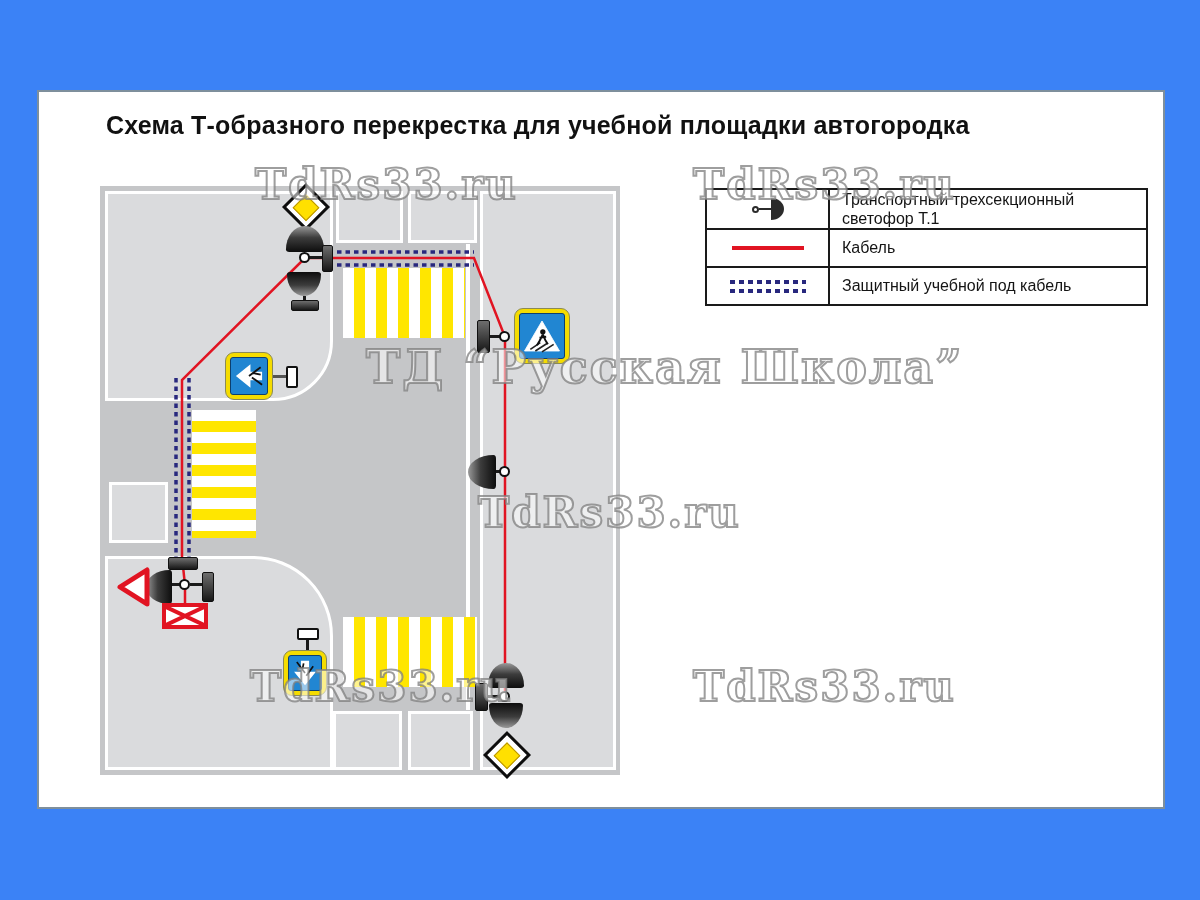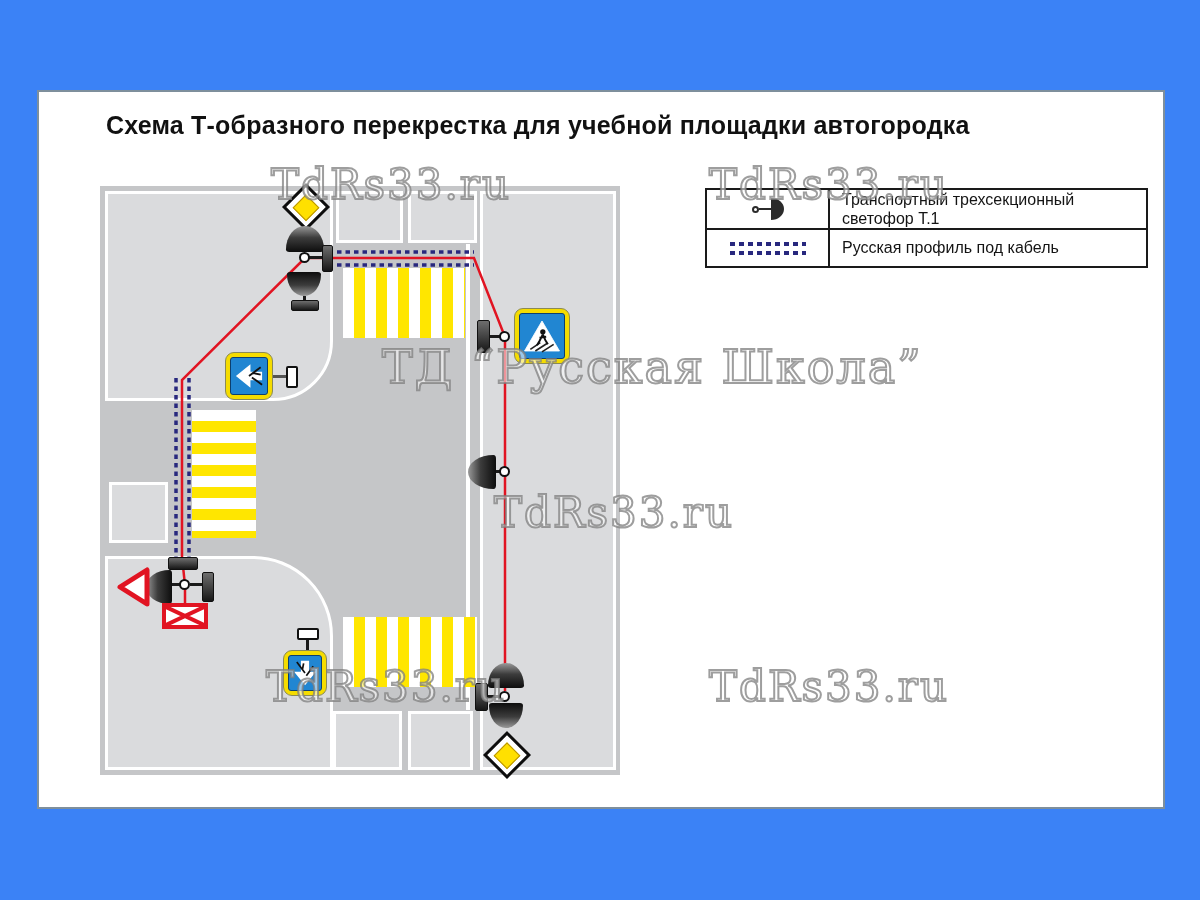--- a/index.html
+++ b/index.html
@@ -60,23 +60,23 @@
   .ic-circle { width:7px; height:7px; border:2px solid #2b2b2b; border-radius:50%; background:#fff; }
   .ic-line { width:12px; height:2.5px; background:#2b2b2b; }
   .ic-halfdisc { width:13px; height:22px; background:#2b2b2b;
                  border-radius:0 13px 13px 0 / 0 11px 11px 0; }
   .ic-vbar { width:10px; height:23px; background:#2b2b2b; border-radius:2px; }
   .ic-cable { width:72px; height:4px; background:#e11422; }
   .ic-dotted { width:76px; height:4px;
                background:repeating-linear-gradient(90deg,#28287e 0 5px,transparent 5px 9px); }
 
   
-  .wm { position:absolute; font-family:"DejaVu Serif", serif; font-weight:400;
+  .wm { position:absolute; font-family:"DejaVu Serif", serif; font-weight:700;
         color:rgba(255,255,255,0.55); -webkit-text-stroke:2px rgba(125,125,125,0.75);
-        letter-spacing:2px; white-space:nowrap; pointer-events:none;margin-left:16px; }
+        letter-spacing:2px; white-space:nowrap; pointer-events:none; }
   .wm-site { font-size:42px; }
   .wm-co { font-size:46px; }
 </style>
 </head>
 <body>
 
 <div class="page">
   <div class="frame"></div>
 
   <h1 class="title">Схема Т-образного перекрестка для учебной площадки автогородка</h1>
@@ -183,25 +183,31 @@
   <div class="legend">
     <div class="lrow">
       <div class="lcell-icon">
         <span class="ic-circle"></span>
           <span class="ic-line"></span>
           <span class="ic-halfdisc"></span>
       </div>
       <div class="lcell-text">Транспортный  трехсекционный светофор Т.1</div>
     </div>
     <div class="lrow">
+      <div class="lcell-icon">
+        <span class="ic-cable"></span>
+      </div>
+      <div class="lcell-text">Кабель</div>
+    </div>
+    <div class="lrow">
       <div class="lcell-icon" style="flex-direction:column;gap:5px;">
         <span class="ic-dotted"></span>
         <span class="ic-dotted"></span>
       </div>
-      <div class="lcell-text">Русская профиль под кабель</div>
+      <div class="lcell-text">Защитный учебной под кабель</div>
     </div>
   </div>
 
   <div class="wm wm-site" style="left:255px;top:160px;">TdRs33.ru</div>
   <div class="wm wm-site" style="left:693px;top:160px;">TdRs33.ru</div>
   <div class="wm wm-site" style="left:478px;top:488px;">TdRs33.ru</div>
   <div class="wm wm-site" style="left:250px;top:662px;">TdRs33.ru</div>
   <div class="wm wm-site" style="left:693px;top:662px;">TdRs33.ru</div>
   <div class="wm wm-co" style="left:366px;top:340px;">ТД “Русская Школа”</div>
 </div>

